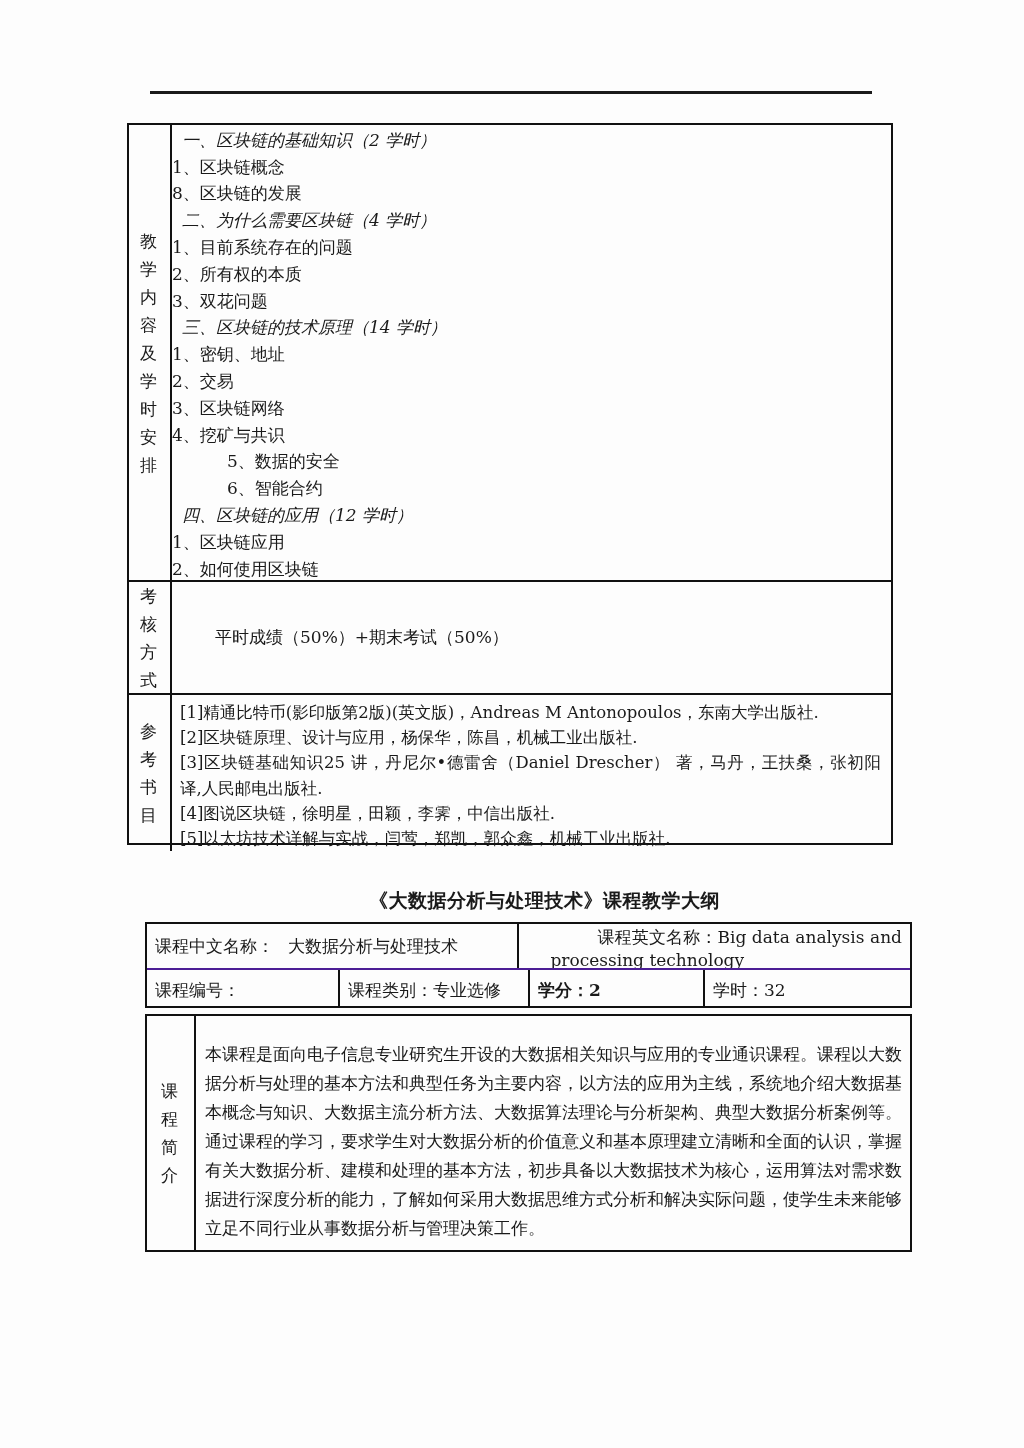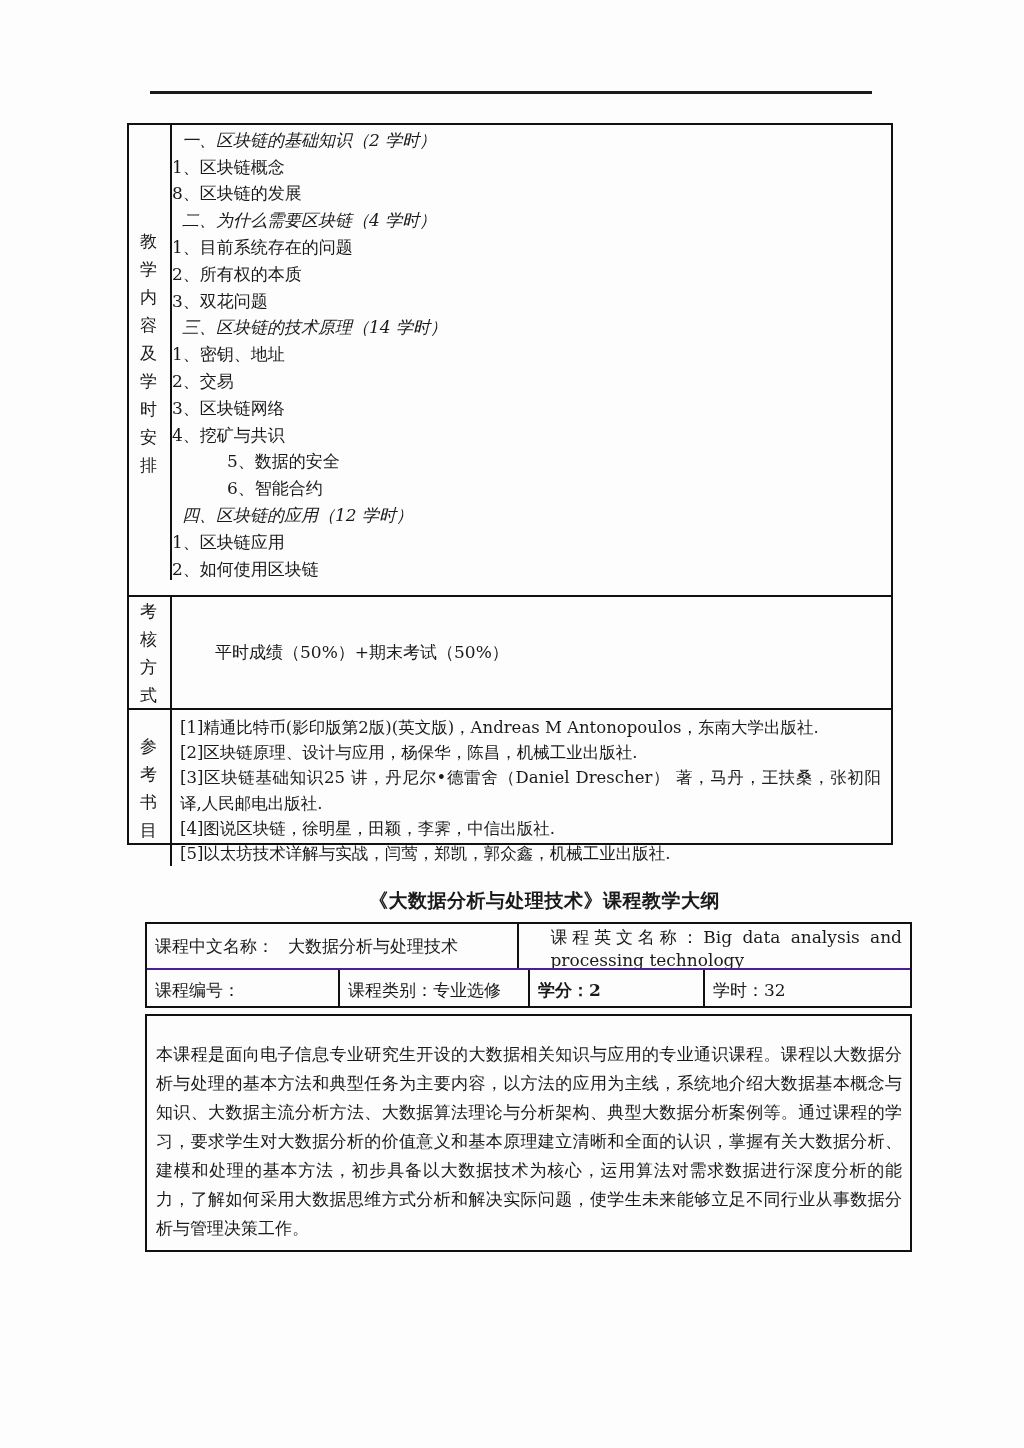--- a/index.html
+++ b/index.html
@@ -13,21 +13,21 @@
   .page { position:absolute; inset:0; overflow:hidden; }
 
   .top-rule { position:absolute; left:150px; top:91px; width:722px; height:3px; background:#1a1a1a; }
 
   
   .t1 { position:absolute; left:127px; top:123px; width:766px; height:722px;
         border:2px solid #111; box-sizing:border-box; display:flex; flex-direction:column; }
   .t1row { display:flex; box-sizing:border-box; }
   .t1row + .t1row { border-top:2px solid #111; }
   .t1row-a { height:455px; }
-  .t1row-b { height:113px;margin-top:15px; }
+  .t1row-b { height:113px; }
   .t1row-c { flex:1; }
   .labelcell { width:43px; border-right:2px solid #111; box-sizing:border-box;
                display:flex; align-items:center; justify-content:center; flex:none; }
   .vtext { width:19px; word-break:break-all; line-height:28px; text-align:left; font-size:17px; }
   .contentcell { flex:1; box-sizing:border-box; overflow:hidden; }
 
   .outline { padding-top:2px; }
   .oline { height:26.8px; display:flex; align-items:center; white-space:nowrap; }
   .ind0 { padding-left:10px;font-style:italic; }
   .ind1 { }
@@ -48,21 +48,21 @@
   .t2row1 { height:44px; display:flex;gap:21px; }
   .t2row2 { flex:1; display:flex; border-top:2px solid #4c1d95; box-sizing:border-box; }
   .t2cell { box-sizing:border-box; padding:4px 8px 0 8px; overflow:hidden; }
   .bdr { border-right:2px solid #111; }
   .c-cn   { width:383px; display:flex; align-items:center; padding:0 8px; }
   .c-en   { width:380px; padding:2px 8px 0 10px; }
   .c-code { width:193px; display:flex; align-items:center; }
   .c-cat  { width:190px; display:flex; align-items:center; }
   .c-cred { width:175px; display:flex; align-items:center;font-weight:bold; }
   .c-hour { flex:1; display:flex; align-items:center; }
-  .jline { line-height:23px; text-align:justify; text-align-last:justify; }
+  .jline { line-height:23px; text-align:justify; text-align-last:justify;margin-left:47px; }
   .jline2 { line-height:23px; }
   .cn-gap { margin-left:14px; }
 
   
   .t2b { position:absolute; left:145px; top:1014px; width:767px; height:238px;
          border:2px solid #111; box-sizing:border-box; display:flex; }
   .t2b .labelcell { width:49px; }
   .intro-text { padding:24px 8px 0 9px; line-height:29px; text-align:justify; }
 </style>
 </head>
@@ -138,18 +138,21 @@
     </div>
     <div class="t2row2">
       <div class="t2cell c-code bdr">课程编号：</div>
       <div class="t2cell c-cat bdr">课程类别：专业选修</div>
       <div class="t2cell c-cred bdr">学分：2</div>
       <div class="t2cell c-hour">学时：32</div>
     </div>
   </div>
 
   <div class="t2b">
+    <div class="labelcell">
+      <div class="vtext">课程简介</div>
+    </div>
     <div class="contentcell">
       <div class="intro-text">本课程是面向电子信息专业研究生开设的大数据相关知识与应用的专业通识课程。课程以大数据分析与处理的基本方法和典型任务为主要内容，以方法的应用为主线，系统地介绍大数据基本概念与知识、大数据主流分析方法、大数据算法理论与分析架构、典型大数据分析案例等。通过课程的学习，要求学生对大数据分析的价值意义和基本原理建立清晰和全面的认识，掌握有关大数据分析、建模和处理的基本方法，初步具备以大数据技术为核心，运用算法对需求数据进行深度分析的能力，了解如何采用大数据思维方式分析和解决实际问题，使学生未来能够立足不同行业从事数据分析与管理决策工作。</div>
     </div>
   </div>
 
 </div>
 
 </body></html>

